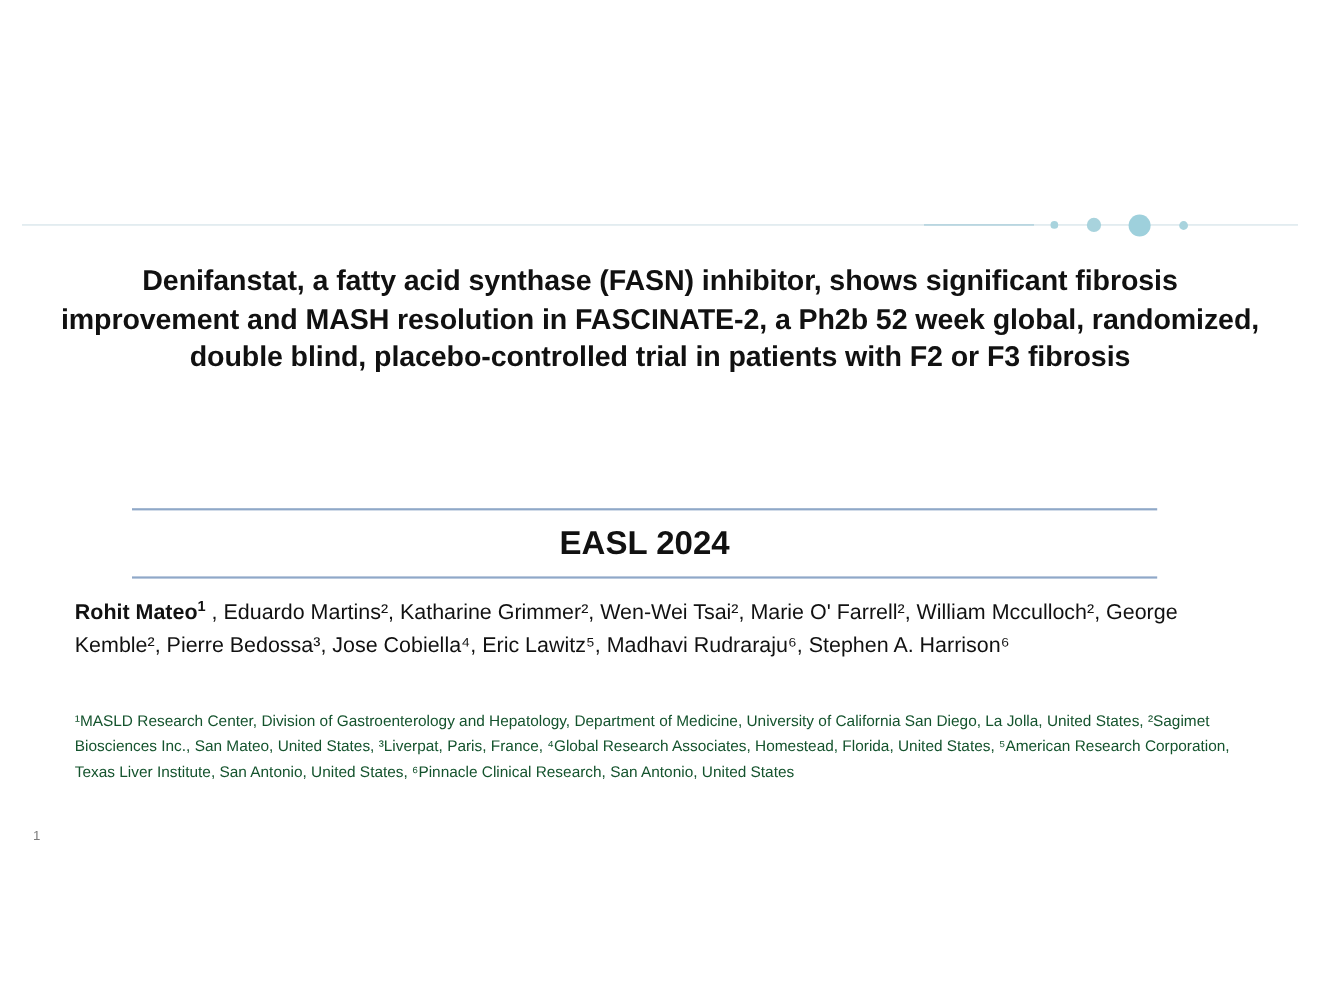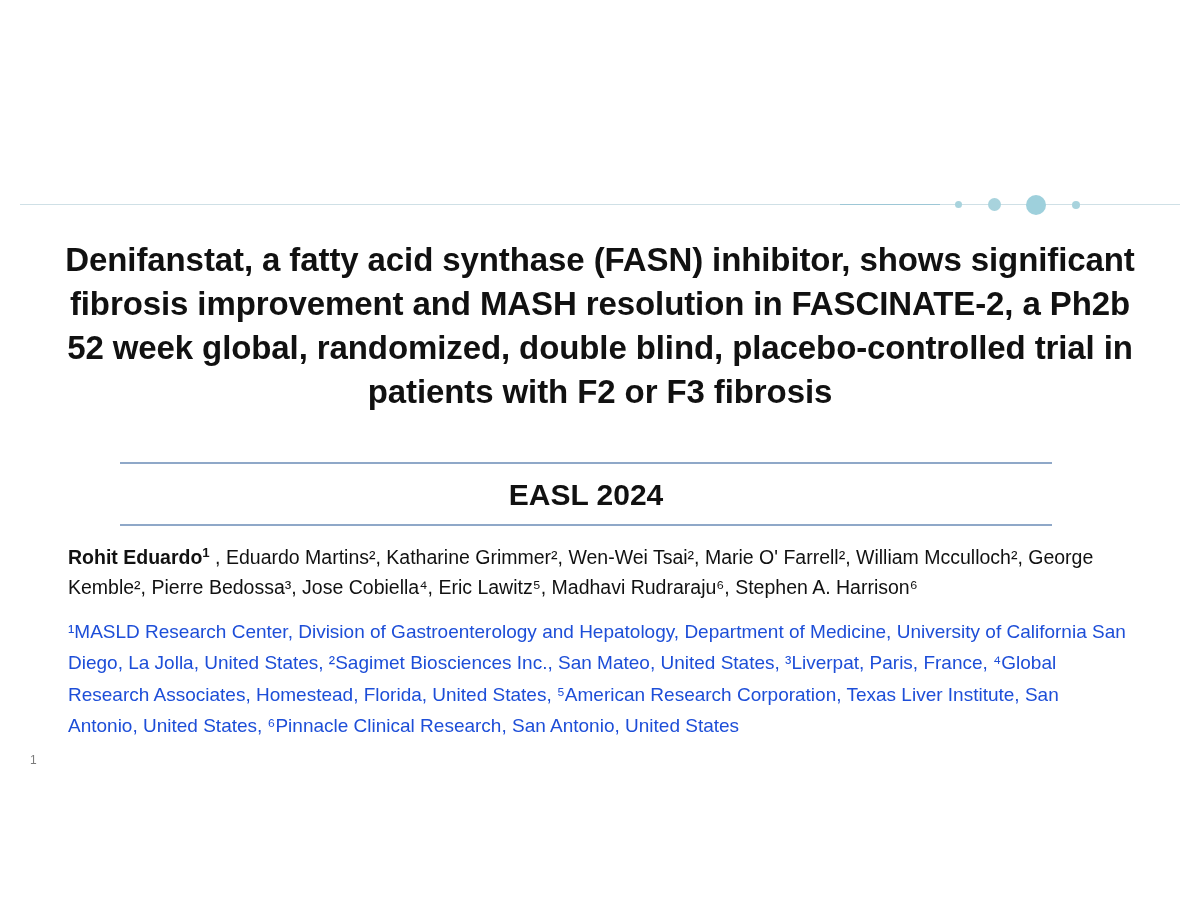--- a/index.html
+++ b/index.html
@@ -57,21 +57,21 @@
   .dot.d3 { width: 20px; height: 20px; right: 134px; top: -3px; background: #9ed0dc; }
   .dot.d4 { width: 8px;  height: 8px;  right: 100px; top: 3px; }
 
   
   .title {
     position: absolute;
     left: 48px;
     right: 48px;
     top: 238px;
     text-align: center;
-    font-size: 33px;
+    font-size: 26px;
     line-height: 1.33;
     font-weight: bold;
     letter-spacing: -0.1px;
     color: #111111;
   }
 
   
   .conf-block {
     position: absolute;
     left: 120px;
@@ -108,24 +108,24 @@
     font-size: 0.68em;
     vertical-align: super;
     line-height: 0;
   }
 
   
   .affiliations {
     position: absolute;
     left: 68px;
     right: 70px;
-    top: 616px;
-    font-size: 19px;
+    top: 644px;
+    font-size: 14px;
     line-height: 1.65;
-    color: #1d4ed8;
+    color: #14532d;
   }
 
   
   .slide-number {
     position: absolute;
     left: 30px;
     top: 753px;
     font-size: 12px;
     color: #7b7b7b;
   }
@@ -145,19 +145,19 @@
   </div>
 
   <div class="title">Denifanstat, a fatty acid synthase (FASN) inhibitor, shows significant fibrosis improvement and MASH resolution in FASCINATE-2, a Ph2b 52 week global, randomized, double blind, placebo-controlled trial in patients with F2 or F3 fibrosis</div>
 
   <div class="conf-block">
     <div class="conf-rule"></div>
     <div class="conf-name">EASL 2024</div>
     <div class="conf-rule"></div>
   </div>
 
-  <div class="authors"><span class="lead">Rohit Eduardo</span><sup class="lead">1</sup><span> , Eduardo Martins², Katharine Grimmer², Wen-Wei Tsai², Marie O' Farrell², William Mcculloch², George Kemble², Pierre Bedossa³, Jose Cobiella⁴, Eric Lawitz⁵, Madhavi Rudraraju⁶, Stephen A. Harrison⁶</span></div>
+  <div class="authors"><span class="lead">Rohit Mateo</span><sup class="lead">1</sup><span> , Eduardo Martins², Katharine Grimmer², Wen-Wei Tsai², Marie O' Farrell², William Mcculloch², George Kemble², Pierre Bedossa³, Jose Cobiella⁴, Eric Lawitz⁵, Madhavi Rudraraju⁶, Stephen A. Harrison⁶</span></div>
 
   <div class="affiliations">¹MASLD Research Center, Division of Gastroenterology and Hepatology, Department of Medicine, University of California San Diego, La Jolla, United States, ²Sagimet Biosciences Inc., San Mateo, United States, ³Liverpat, Paris, France, ⁴Global Research Associates, Homestead, Florida, United States, ⁵American Research Corporation, Texas Liver Institute, San Antonio, United States, ⁶Pinnacle Clinical Research, San Antonio, United States</div>
 
   <div class="slide-number">1</div>
 
 </div>
 
 </body></html>

